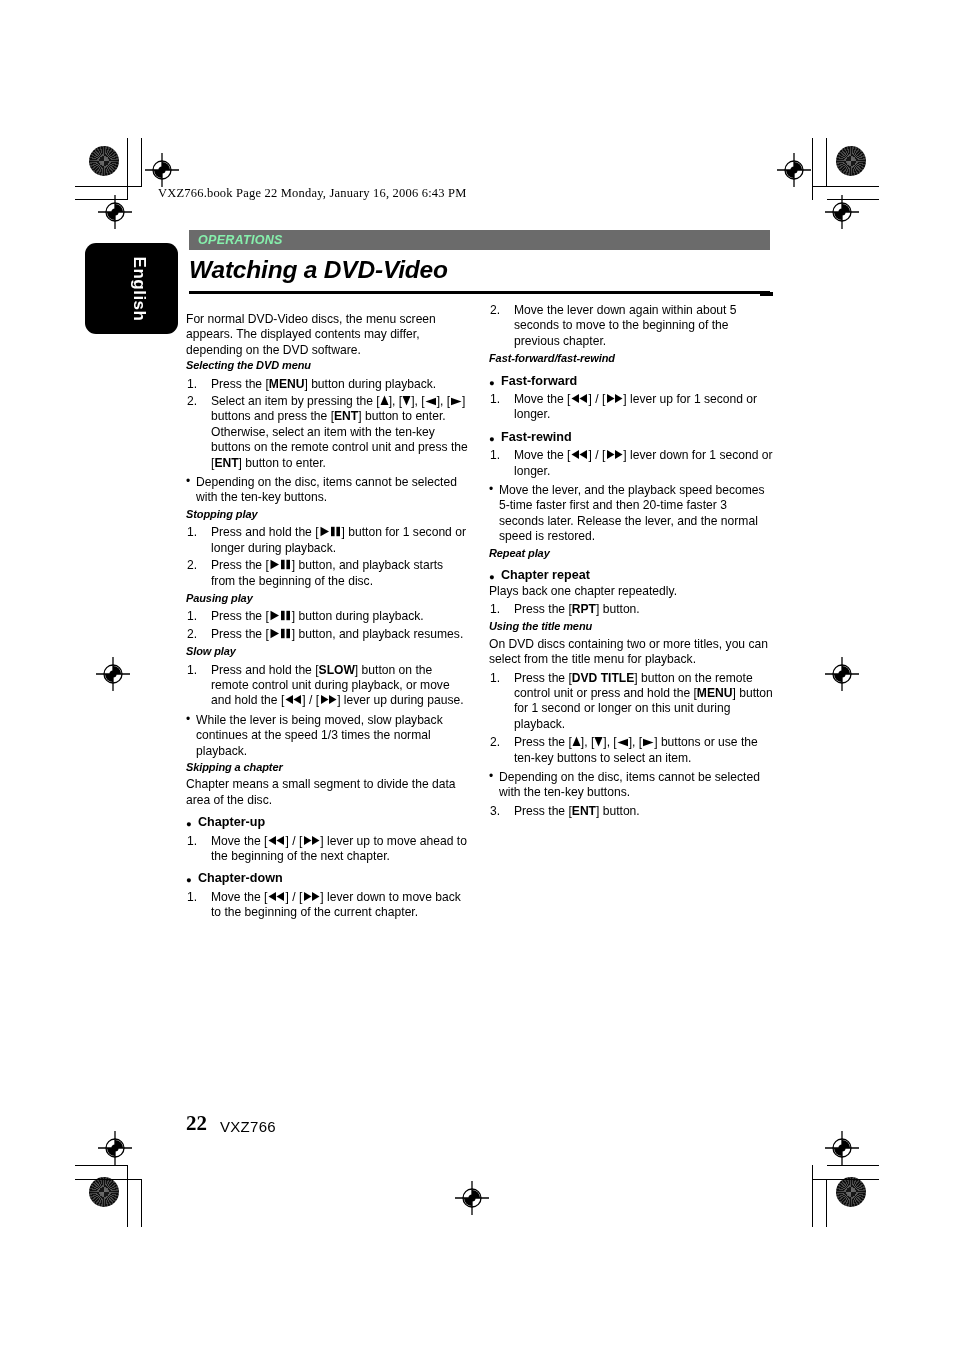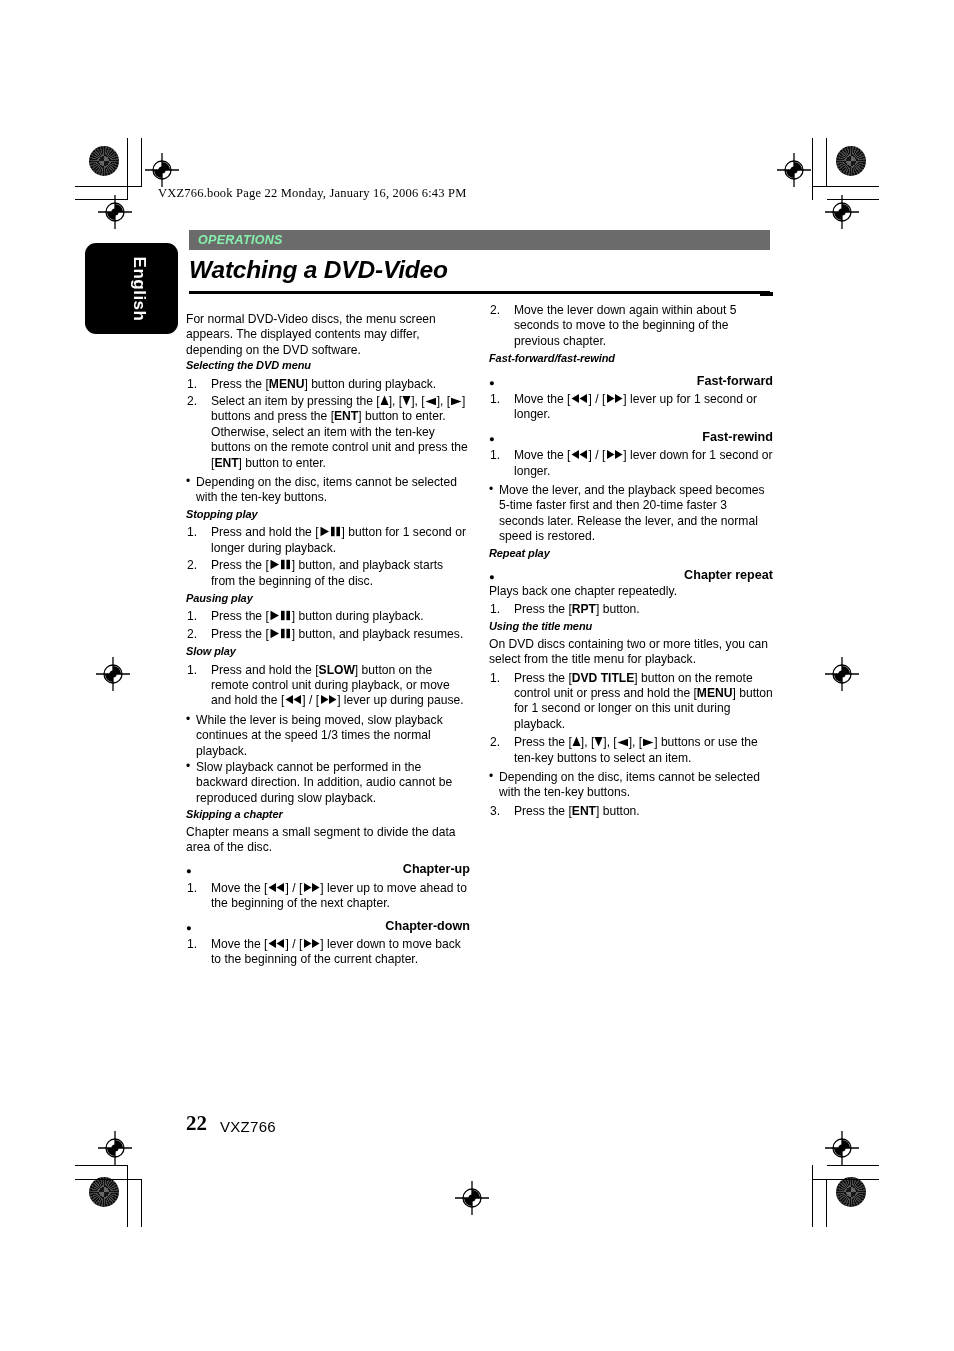--- a/index.html
+++ b/index.html
@@ -155,21 +155,20 @@
     text-align: left;
   }
   ol.steps.start2 { counter-reset: s 1; }
 
   .sub {
     font-weight: bold;
     font-size: 12.6px;
     margin: 7px 0 0 0;
     position: relative;
     padding-left: 12px;
-    text-align: right;
   }
   .sub::before {
     content: "\25CF";
     position: absolute;
     left: 0; top: 0;
     font-size: 9.5px;
     line-height: 17px;
   }
 
   b.key { font-weight: bold; }
@@ -392,21 +391,20 @@
       <li>Press and hold the [<b class="key">SLOW</b>] button on the remote control unit during playback, or move and hold the [ <span class="gi"><svg width="17" height="11" viewBox="0 0 17 11">
               <polygon points="0.5,5.5 8,1 8,10" fill="#000"></polygon>
               <polygon points="8.5,5.5 16,1 16,10" fill="#000"></polygon>
             </svg></span>] / [ <span class="gi"><svg width="17" height="11" viewBox="0 0 17 11">
               <polygon points="16.5,5.5 9,1 9,10" fill="#000"></polygon>
               <polygon points="8.5,5.5 1,1 1,10" fill="#000"></polygon>
             </svg></span>] lever up during pause.</li>
     </ol>
     <ul class="bullets">
       <li>While the lever is being moved, slow playback continues at the speed 1/3 times the normal playback.</li>
-      <li>Slow playback cannot be performed in the backward direction. In addition, audio cannot be reproduced during slow playback.</li>
     </ul>
 
     <h3 class="sec sec-gap">Skipping a chapter</h3>
     <p class="para">Chapter means a small segment to divide the data area of the disc.</p>
 
     <p class="sub">Chapter-up</p>
     <ol class="steps">
       <li>Move the [ <span class="gi"><svg width="17" height="11" viewBox="0 0 17 11">
               <polygon points="0.5,5.5 8,1 8,10" fill="#000"></polygon>
               <polygon points="8.5,5.5 16,1 16,10" fill="#000"></polygon>

